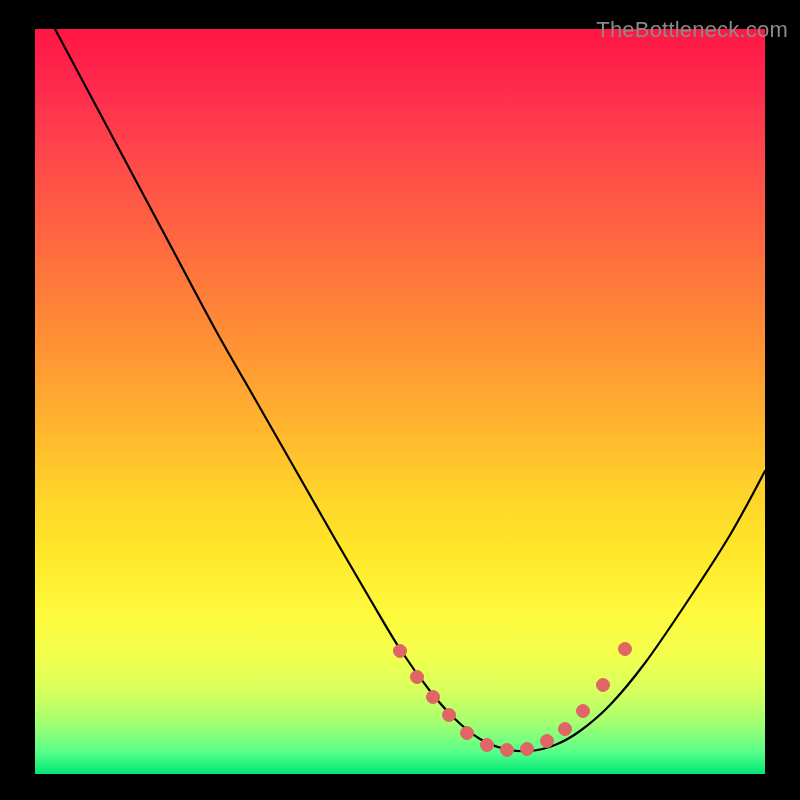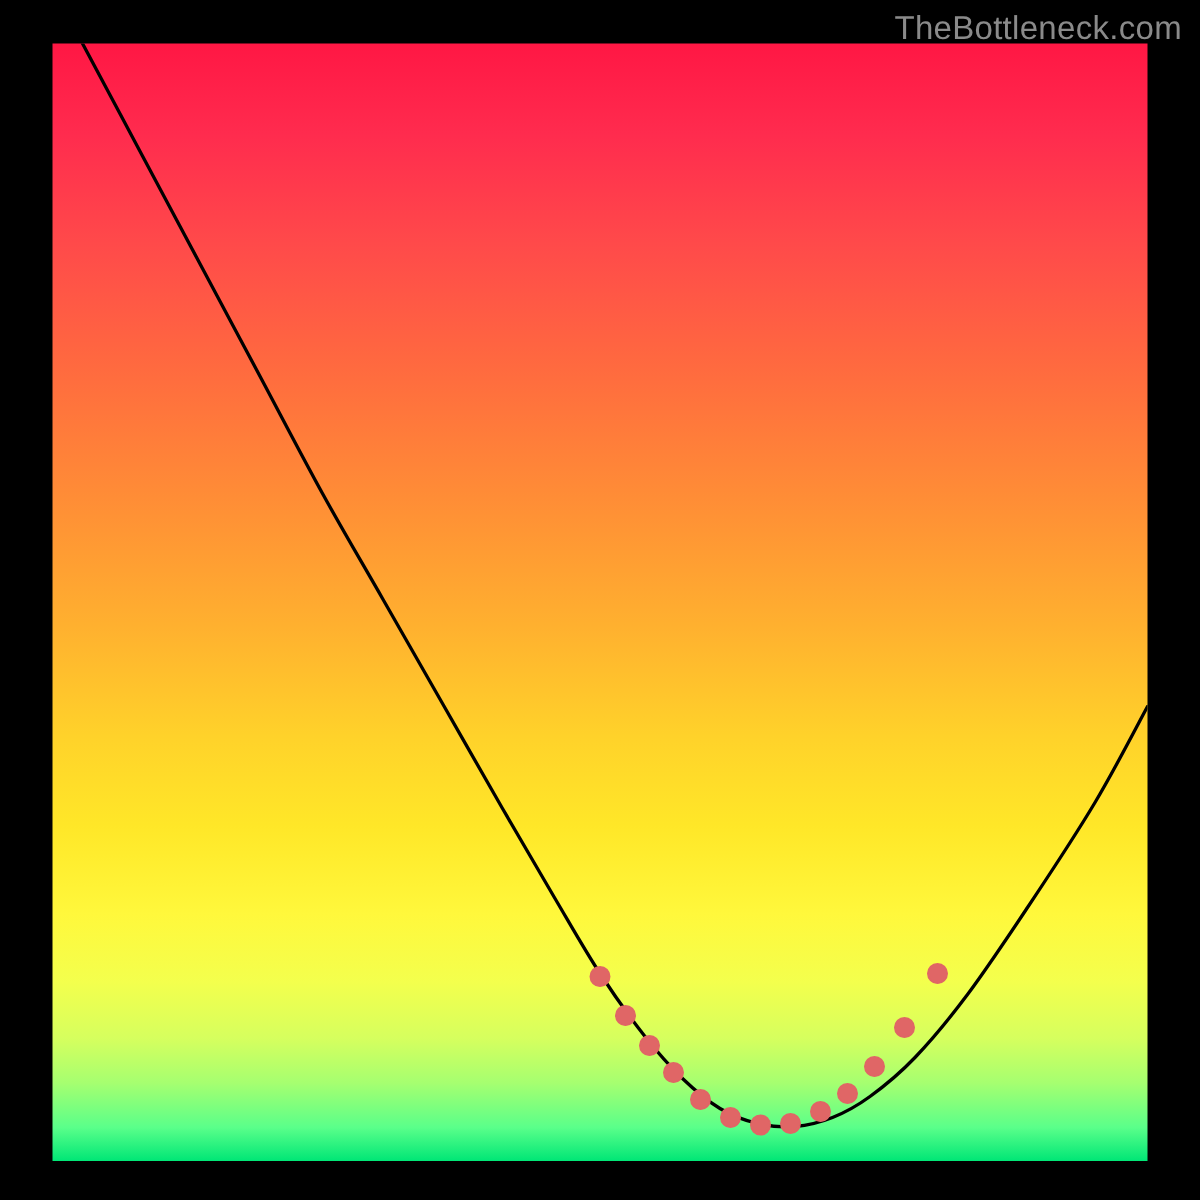--- a/index.html
+++ b/index.html
@@ -36,21 +36,21 @@
       #fff83c 78%,
       #f3ff4d 84%,
       #d6ff5e 89%,
       #a6ff70 93%,
       #5aff8a 97%,
       #00e676 100%
     );
   }
   .watermark {
     position: absolute;
-    top: 6px;
+    top: 17px;
     right: 12px;
     font-family: Arial, Helvetica, sans-serif;
     font-size: 22px;
     color: #8a8a8a;
     letter-spacing: 0.2px;
     user-select: none;
   }
   svg {
     position: absolute;
     left: 0;

